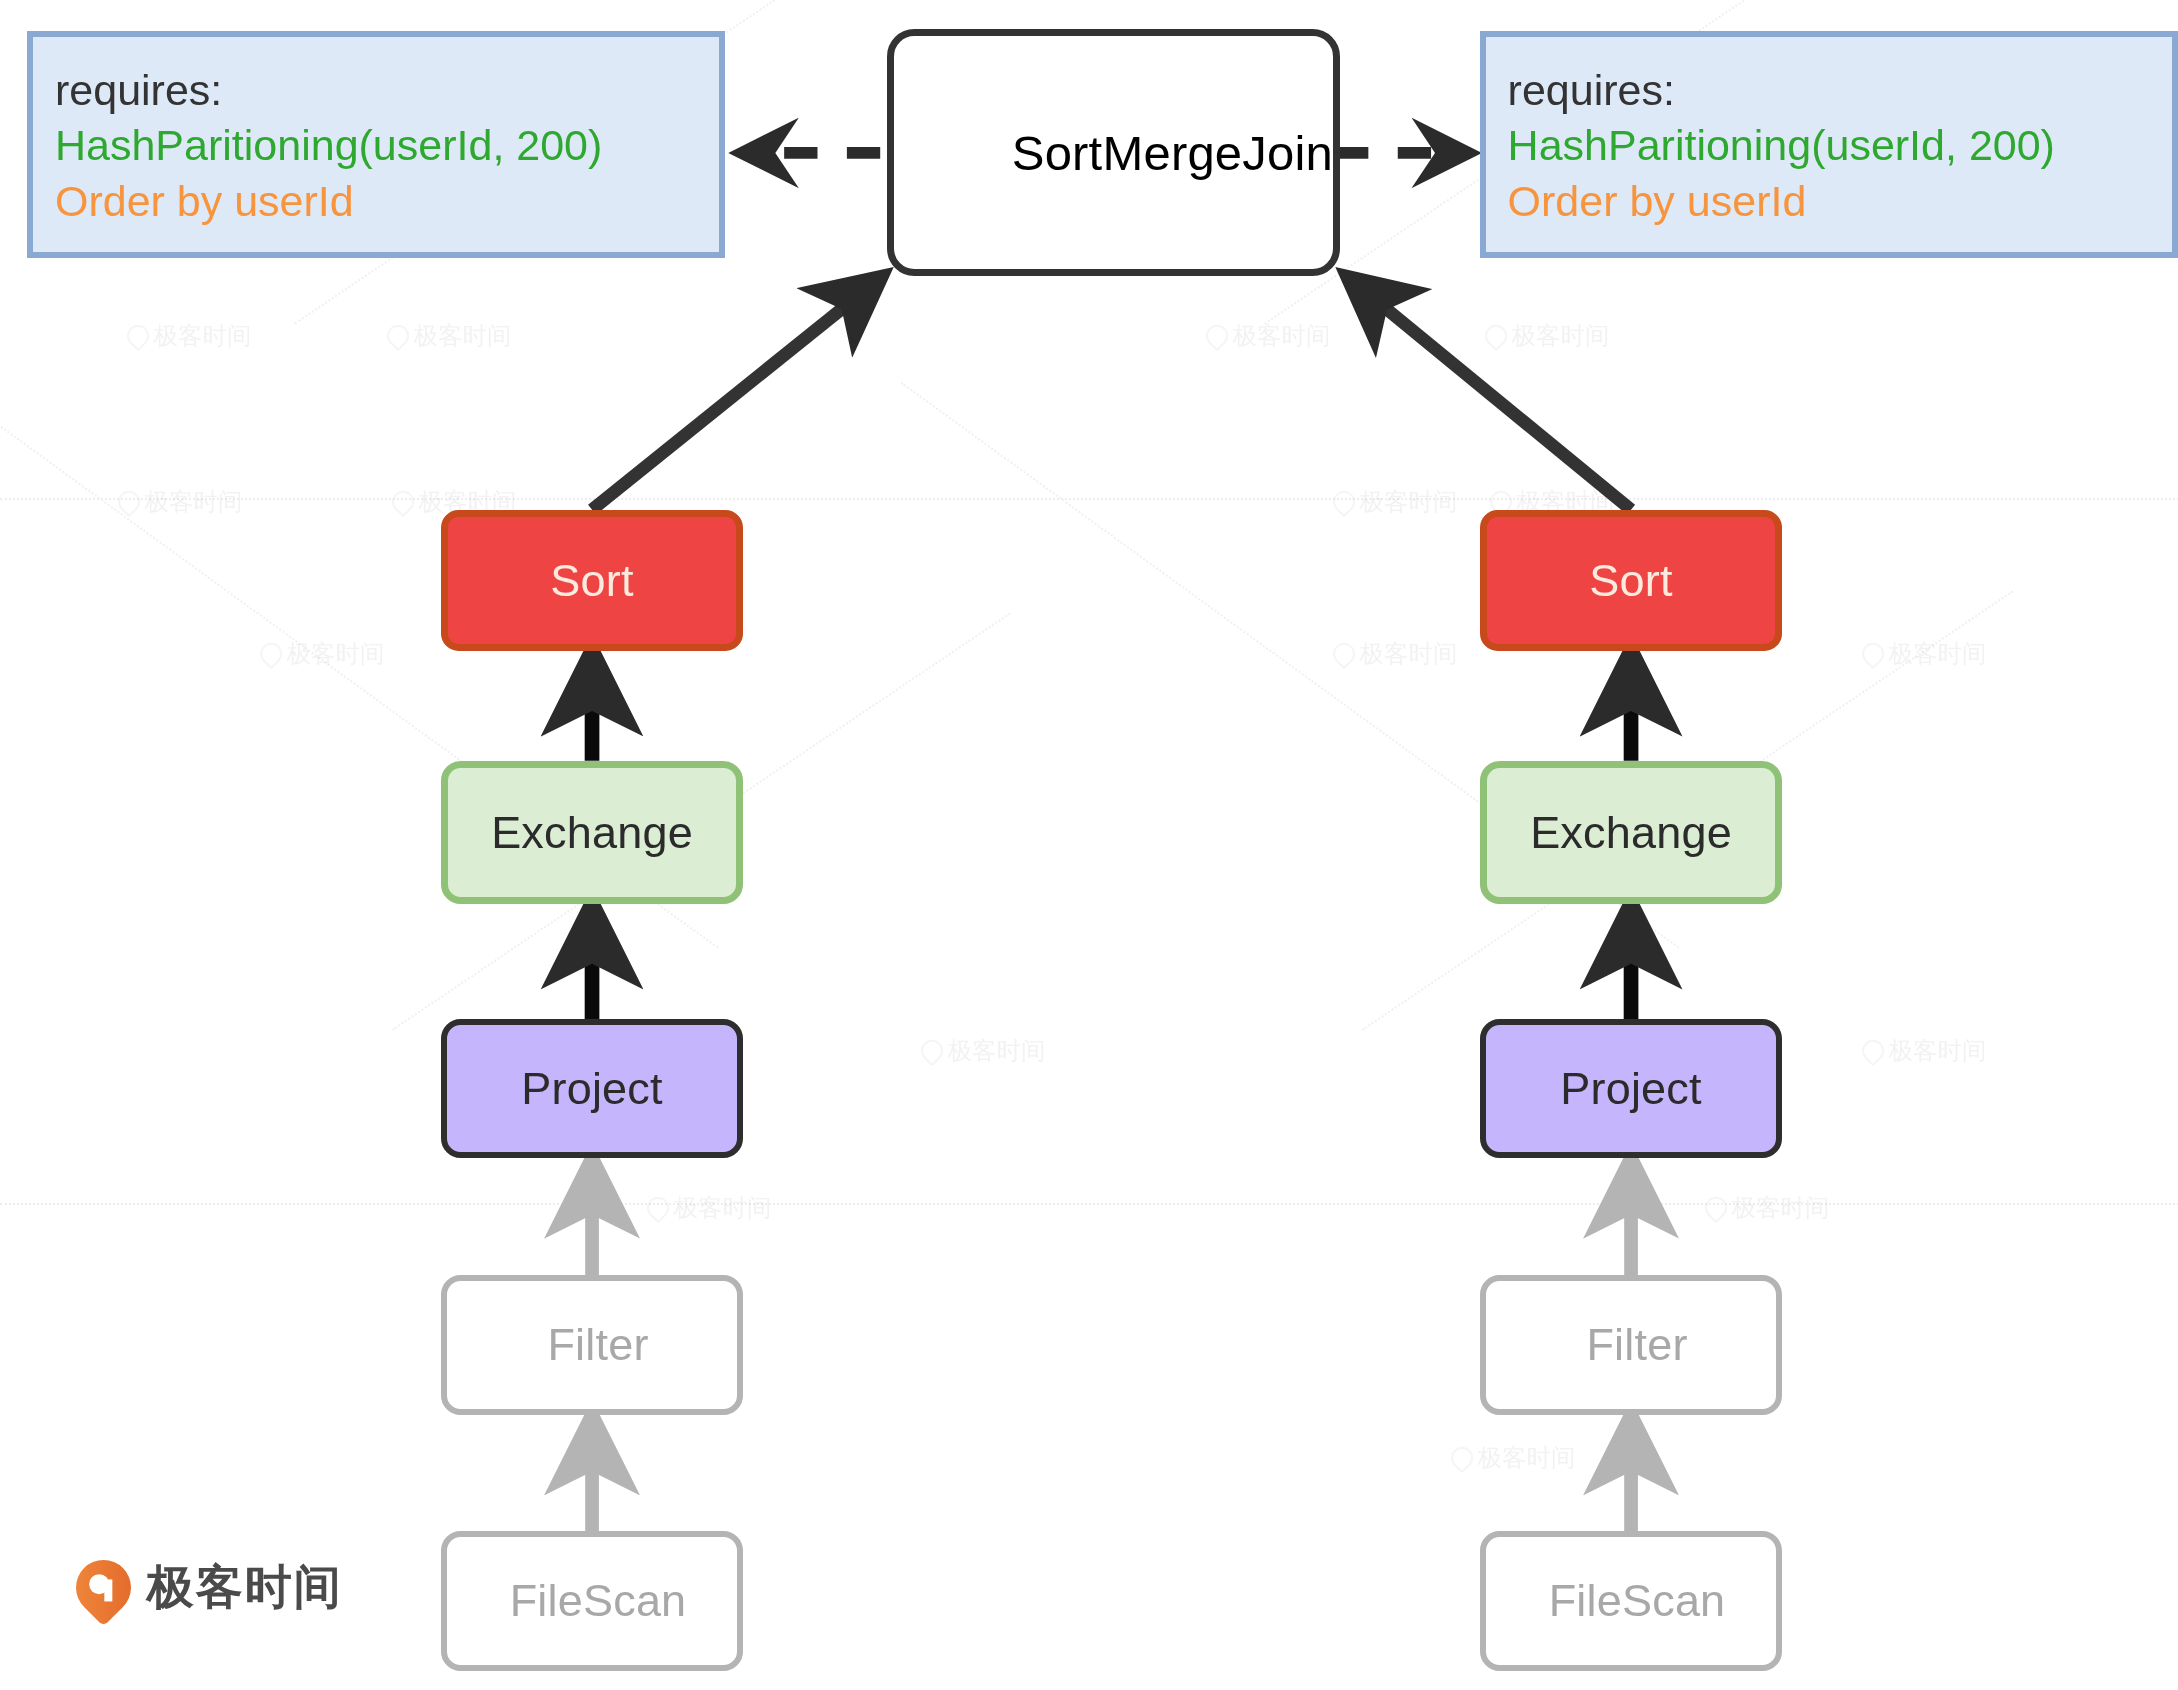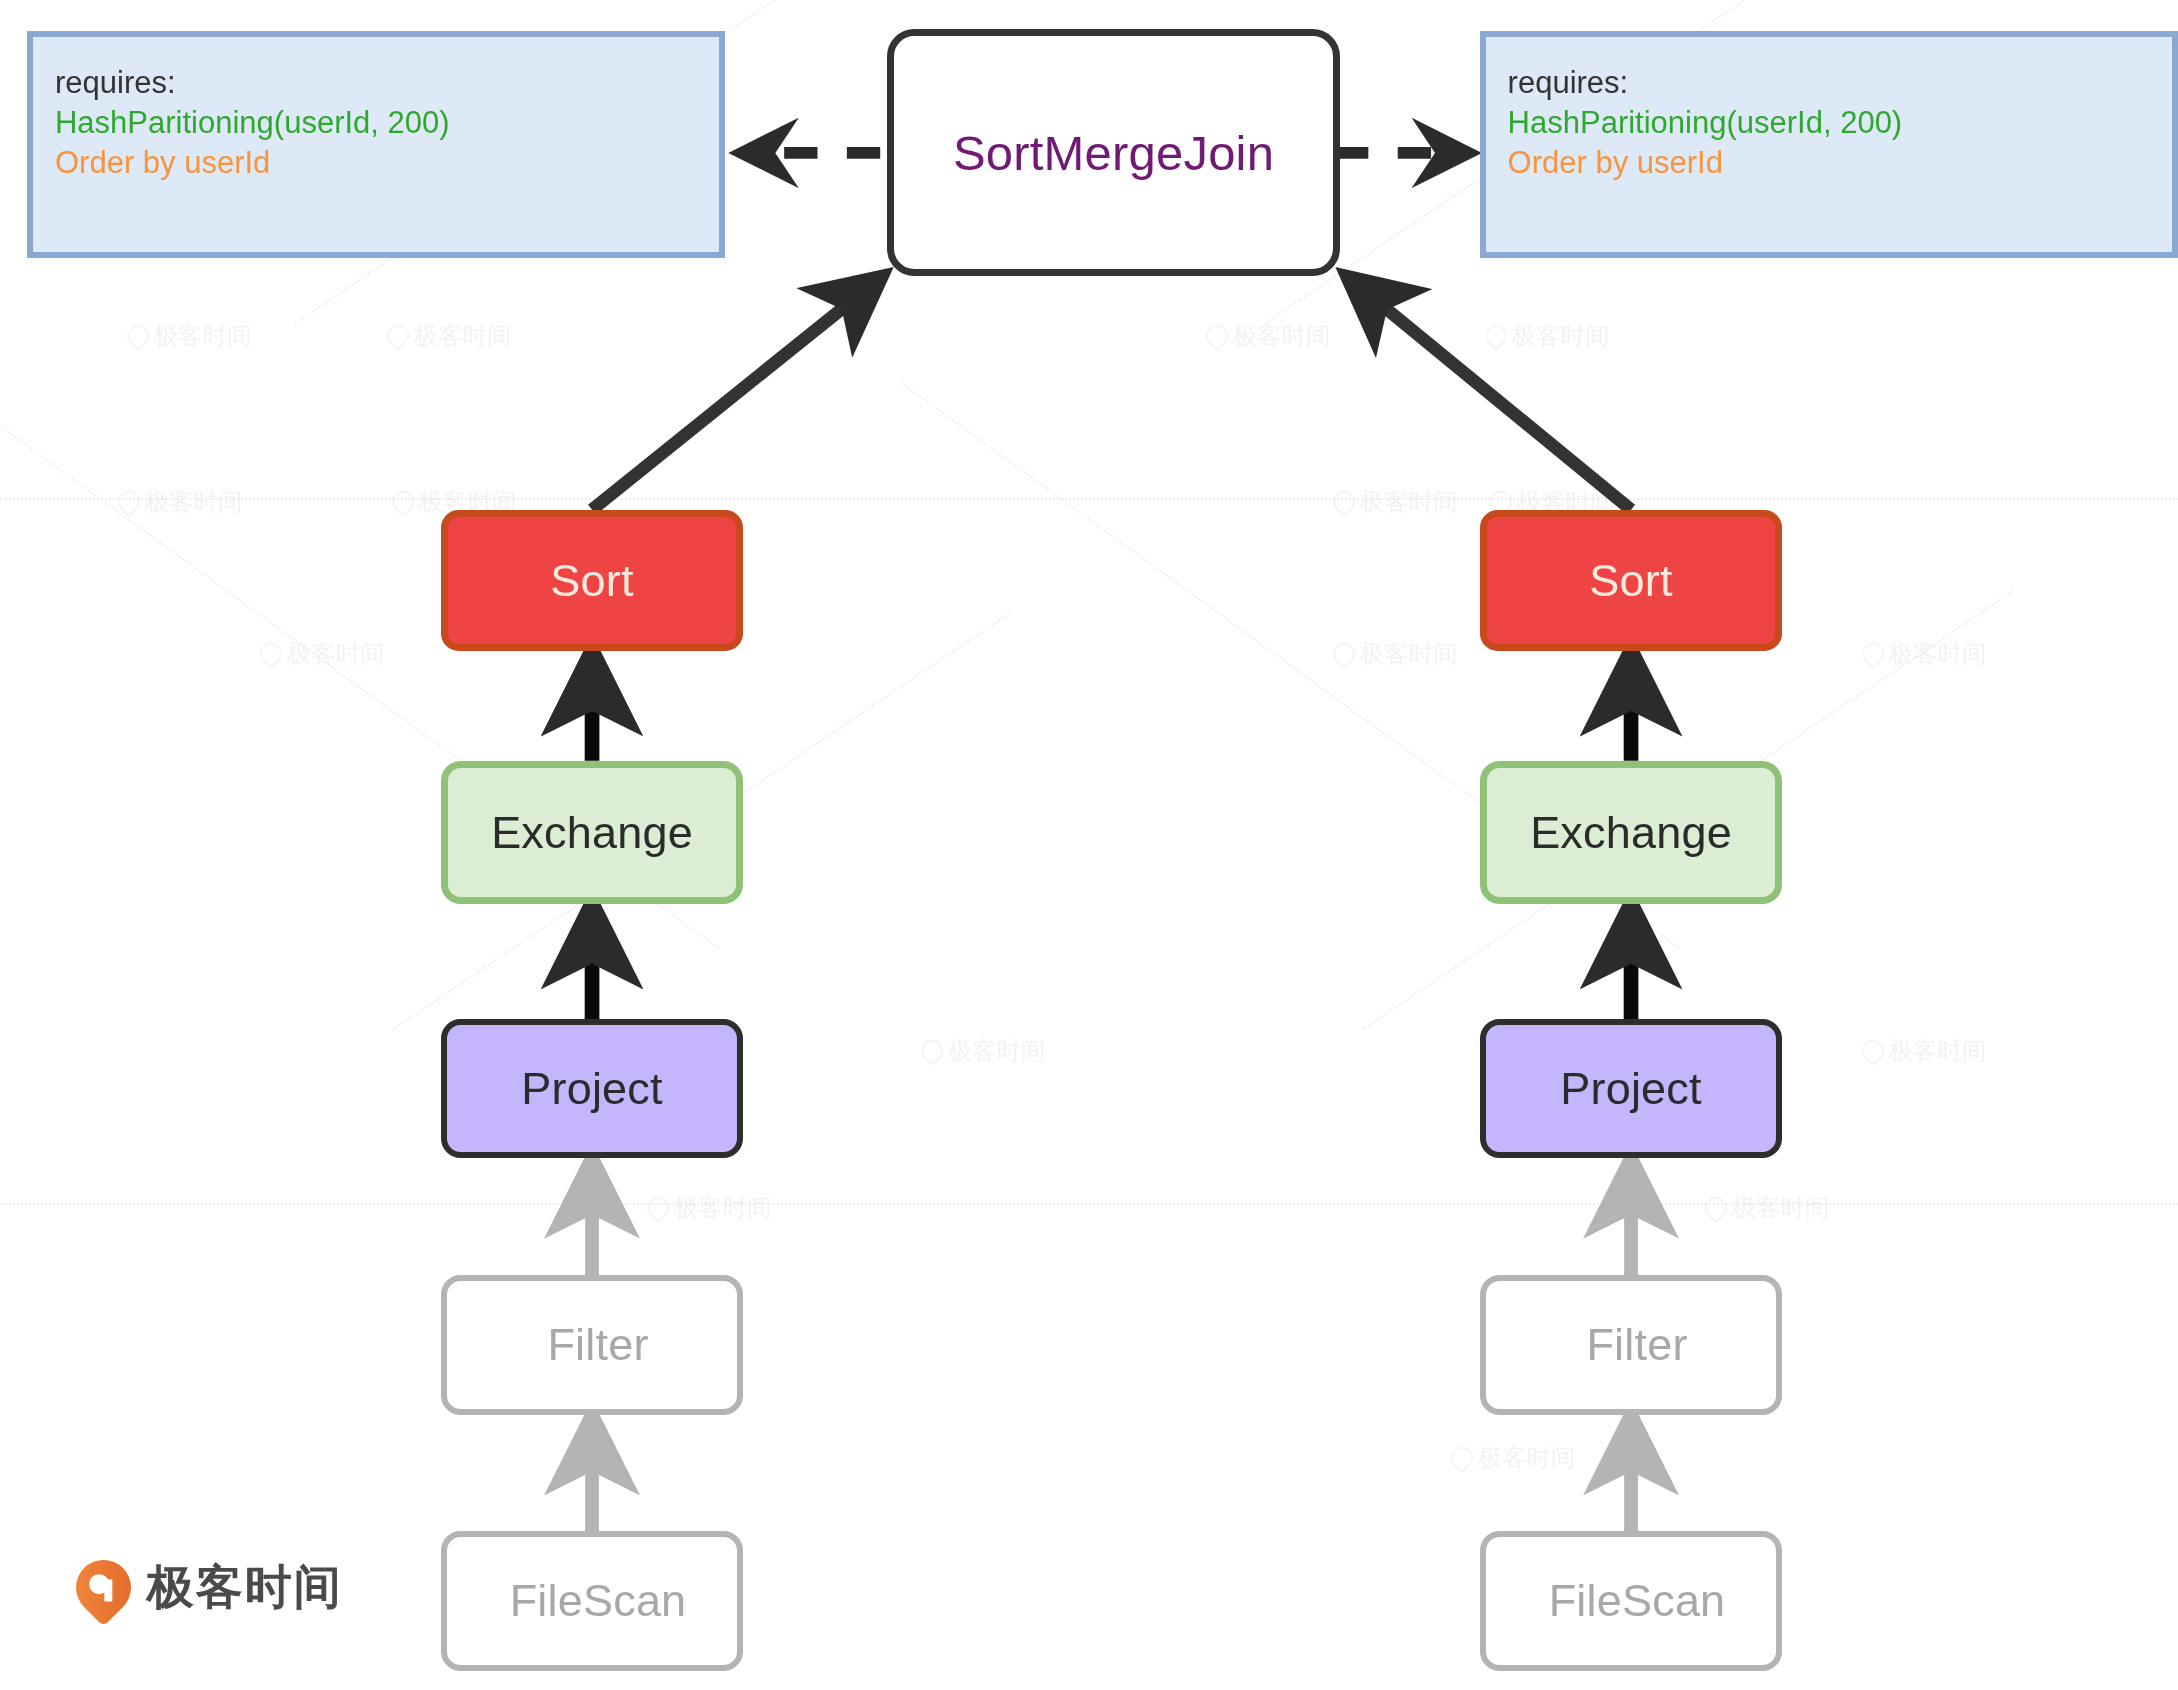--- a/index.html
+++ b/index.html
@@ -80,22 +80,23 @@
   .node-plain {
     background: #c4b5fd;
     border: 6.9px solid #2e2e2e;
     border-radius: 19.6px;
     color: #2b2b2b;
   }
   .node-smj {
     background: #ffffff;
     border: 7.8px solid #333333;
     border-radius: 27.4px;
-    color: #701a75;
+    color: #000000;
     font-size: 49px;
+    justify-content: flex-end;
   }
   .node-sort {
     background: #ef4444;
     border: 7.8px solid #c8491b;
     border-radius: 17.6px;
     color: #fdeade;
   }
   .node-exchange {
     background: #dbedd3;
     border: 7.8px solid #8fc277;
@@ -112,21 +113,21 @@
 
   
   .ann-box {
     position: absolute;
     box-sizing: border-box;
     background: #dee9f8;
     border: 6.9px solid #8aa9d2;
     z-index: 2;
     padding: 25.5px 0 0 21.6px;
     line-height: 1.30;
-    font-size: 31px;
+    font-size: 43px;
   }
   .ann-line-title { color: #333333; }
   .ann-line-green { color: #2fa82f; }
   .ann-line-orange { color: #f7943e; }
 
   
   #logo {
     position: absolute;
     left: 76px;
     top: 1556px;

